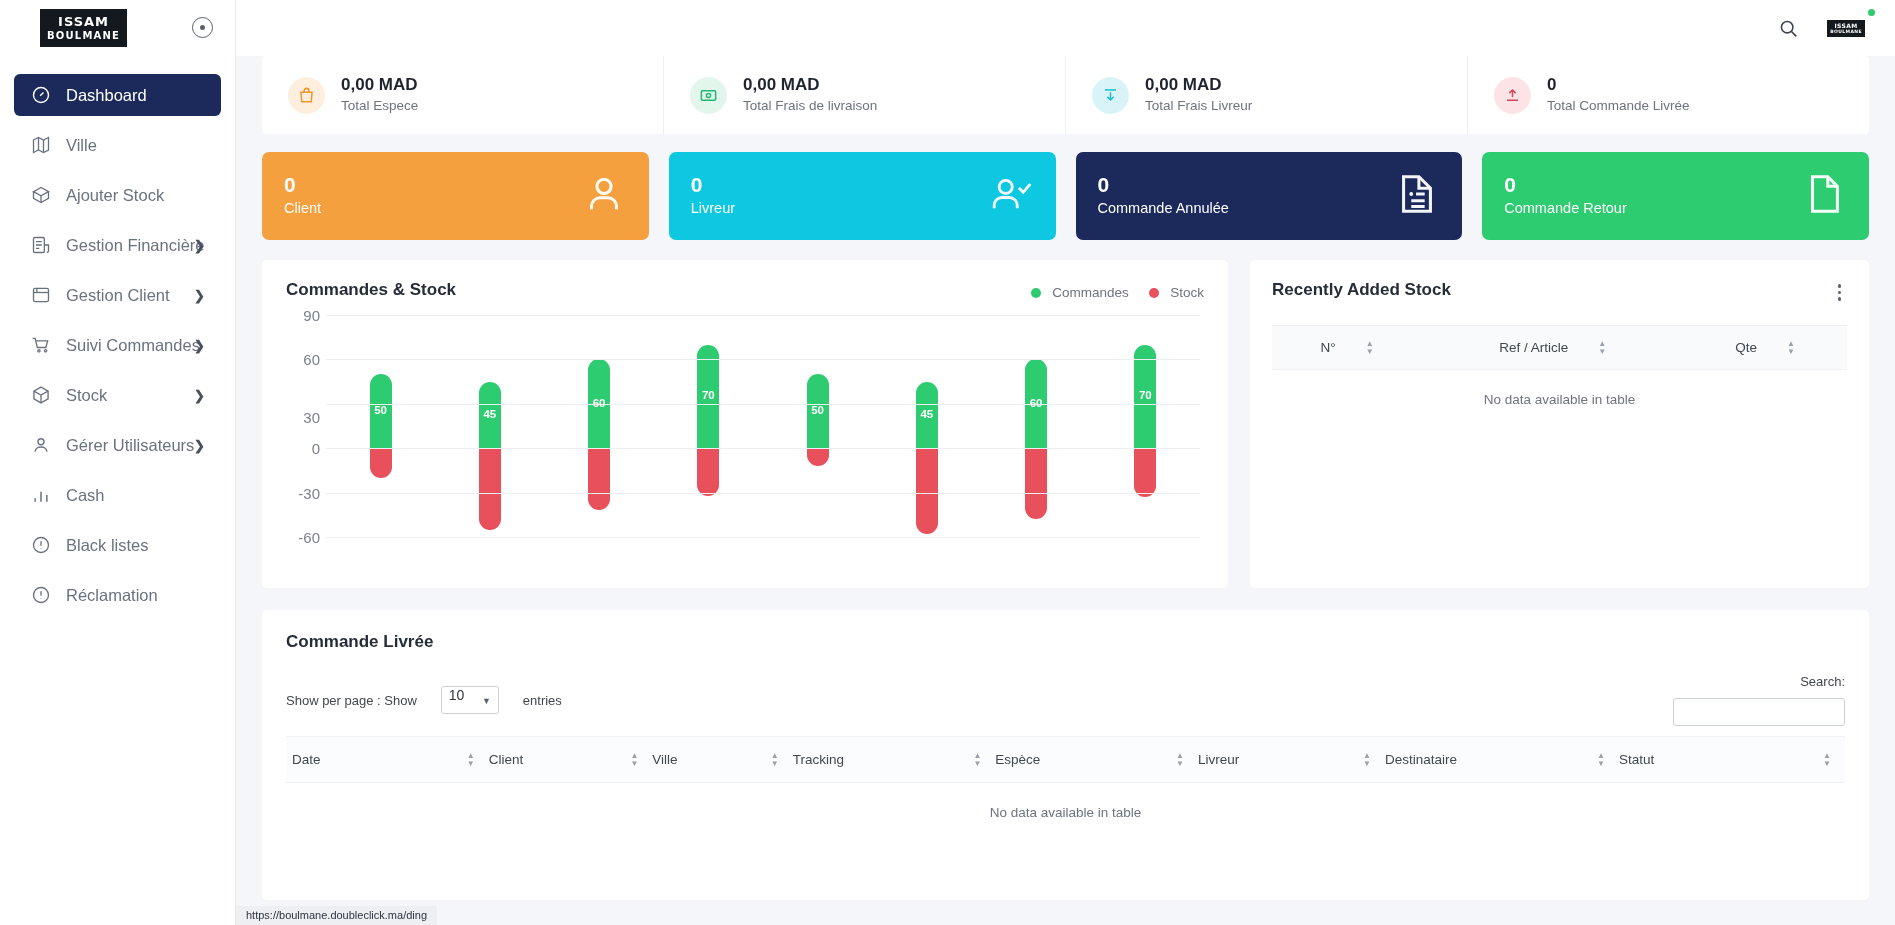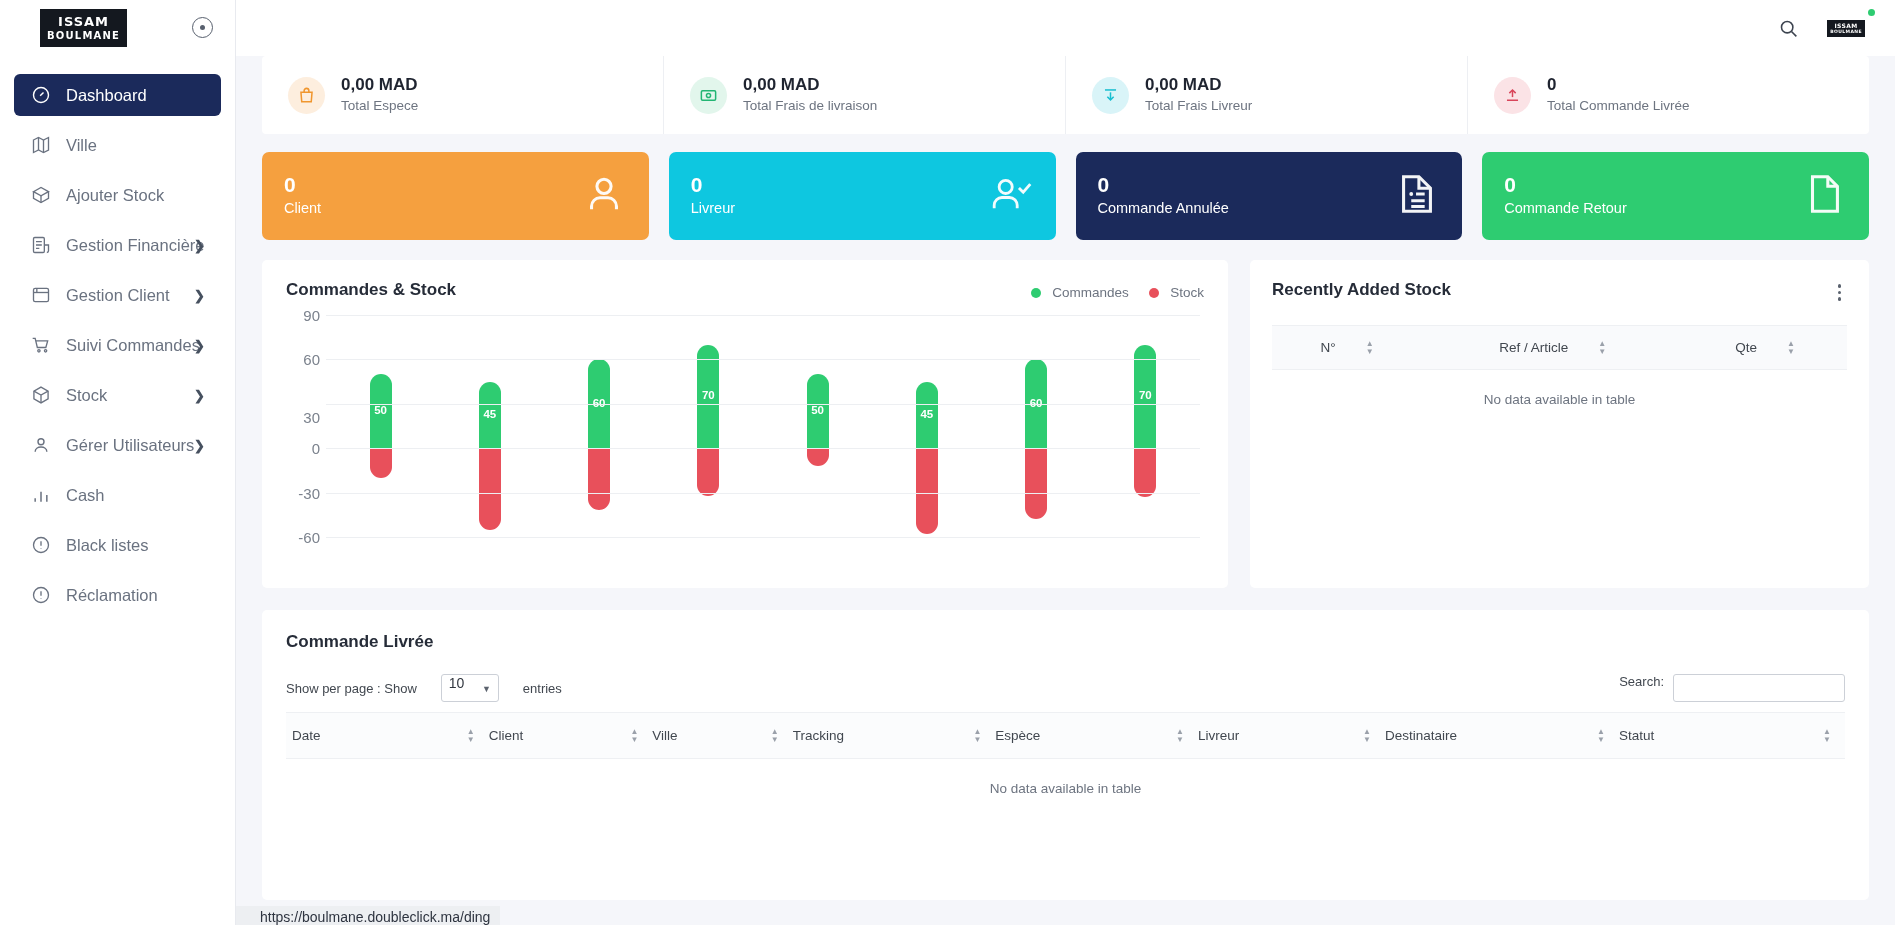--- a/index.html
+++ b/index.html
@@ -165,21 +165,21 @@
   .bottom-title { font-size: 17px; font-weight: bold; color: #262c38; margin-bottom: 22px; }
   .ctrl-row { display: flex; align-items: center; justify-content: space-between; margin-bottom: 10px; }
   .showsel { display: flex; align-items: center; font-size: 13px; color: #41474f; gap: 24px; }
   .sel-box {
     position: relative; width: 58px; height: 28px;
     border: 1px solid #ccd0d7; border-radius: 3px;
     display: flex; align-items: flex-start; padding: 0 7px;
     font-size: 14px; color: #31363f; cursor: pointer;
   }
   .sel-box .chev { position: absolute; right: 7px; top: 9px; font-size: 9px; color: #5c636e; }
-  .searchbox { display: flex; align-items: flex-start; gap: 9px; font-size: 13px; color: #41474f; }
+  .searchbox { display: flex; align-items: flex-end; gap: 9px; font-size: 13px; color: #41474f; flex-direction: column; }
   .searchbox input {
     width: 172px; height: 28px; border: 1px solid #ccd0d7; border-radius: 3px;
     padding: 0 8px; font-size: 13px; font-family: "Liberation Sans", sans-serif;
     outline: none; background: #fff;
   }
   .btable { width: 100%; border-collapse: collapse; }
   .btable th {
     font-size: 13.5px; font-weight: normal; color: #41474f;
     padding: 15px 0 15px 0; text-align: left;
     border-top: 1px solid #eef0f3; border-bottom: 1px solid #eef0f3;
@@ -193,22 +193,22 @@
   }
   .entries-txt { font-size: 13px; color: #41474f; }
   .pagebtns { display: flex; gap: 9px; }
   .pgbtn {
     border: 1px solid #dfe2e7; border-radius: 4px;
     padding: 7px 15px; font-size: 13px; color: #9aa0aa;
     background: #ffffff; cursor: pointer;
   }
   .statusbar {
     position: absolute; left: 0; bottom: 0; height: 19px;
-    background: #edeff2; color: #2e3440; font-size: 14px;
-    padding: 3px 10px 0 24px; white-space: nowrap; overflow: hidden;
+    background: #edeff2; color: #2e3440; font-size: 11px;
+    padding: 3px 10px 0 10px; white-space: nowrap; overflow: hidden;
   }
 </style>
 </head>
 <body>
 
 <aside class="sidebar">
   <div class="brand-row">
     <div class="brand-logo">
       <span>ISSAM</span>
       <span class="l2">BOULMANE</span>

